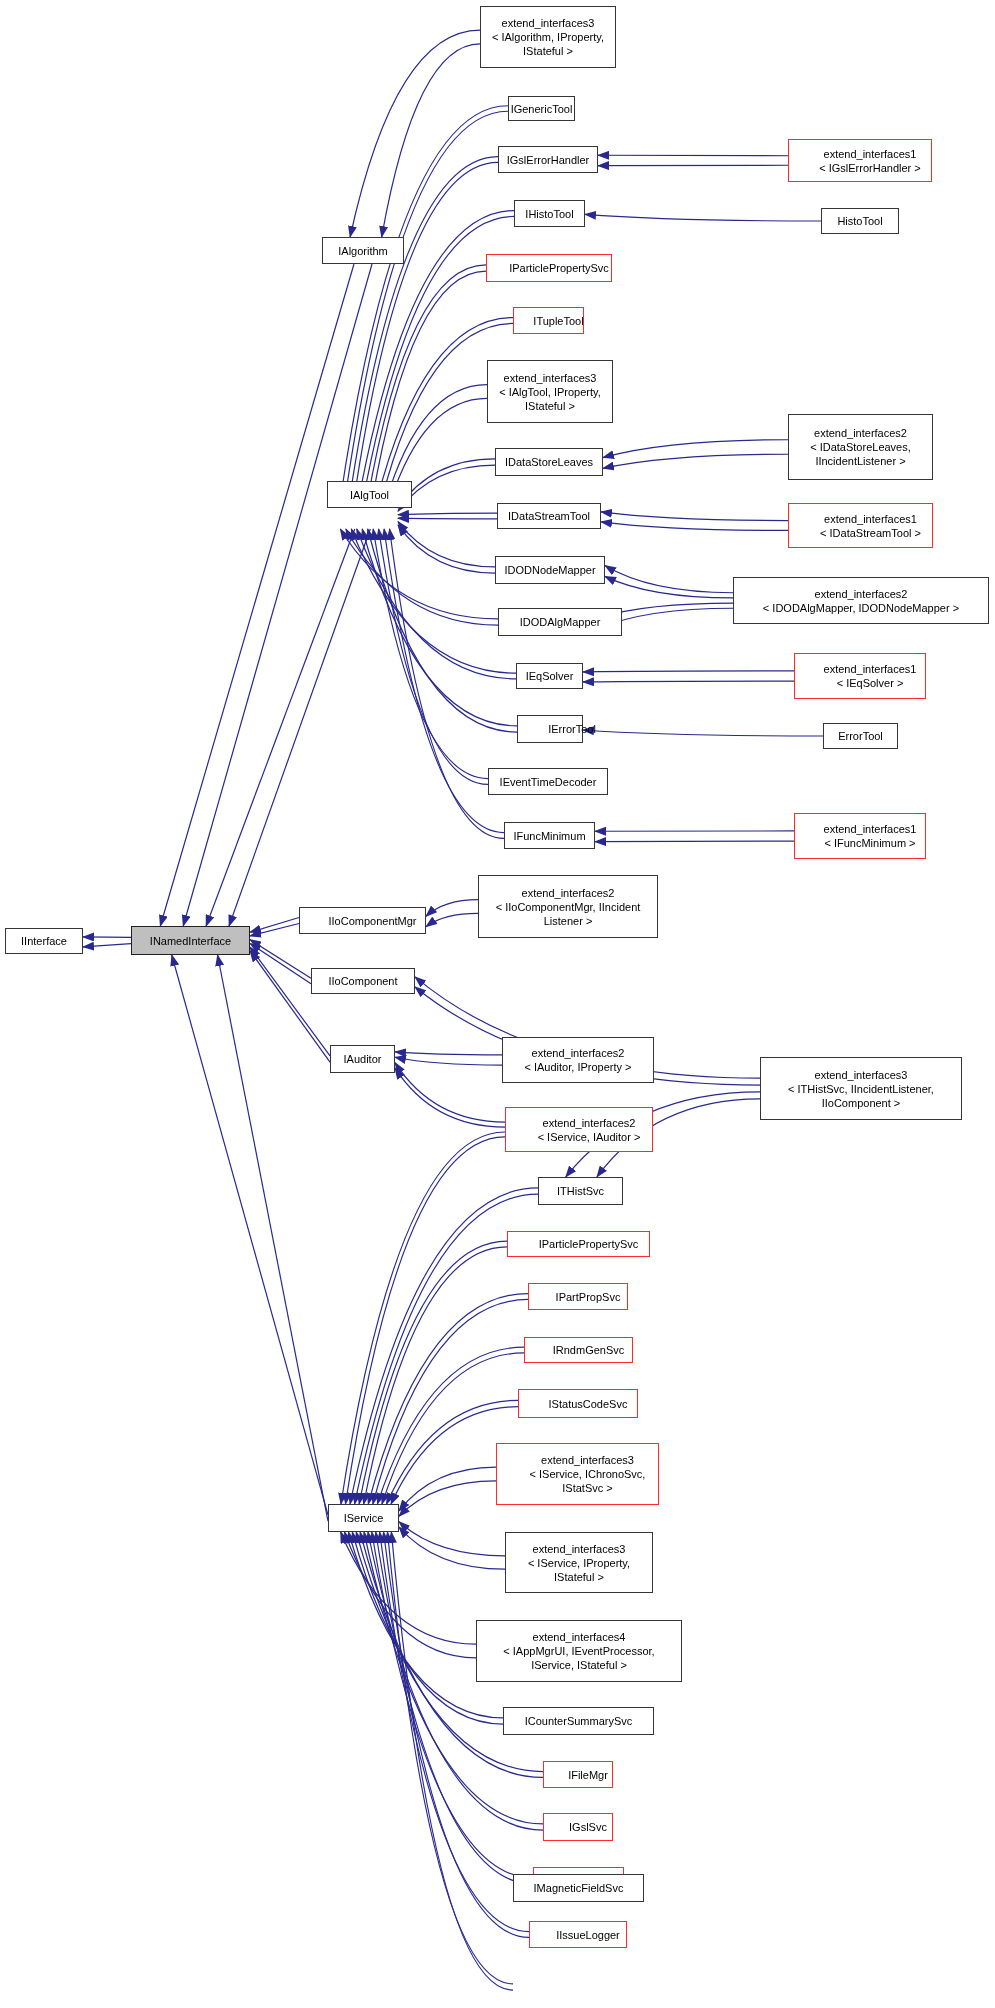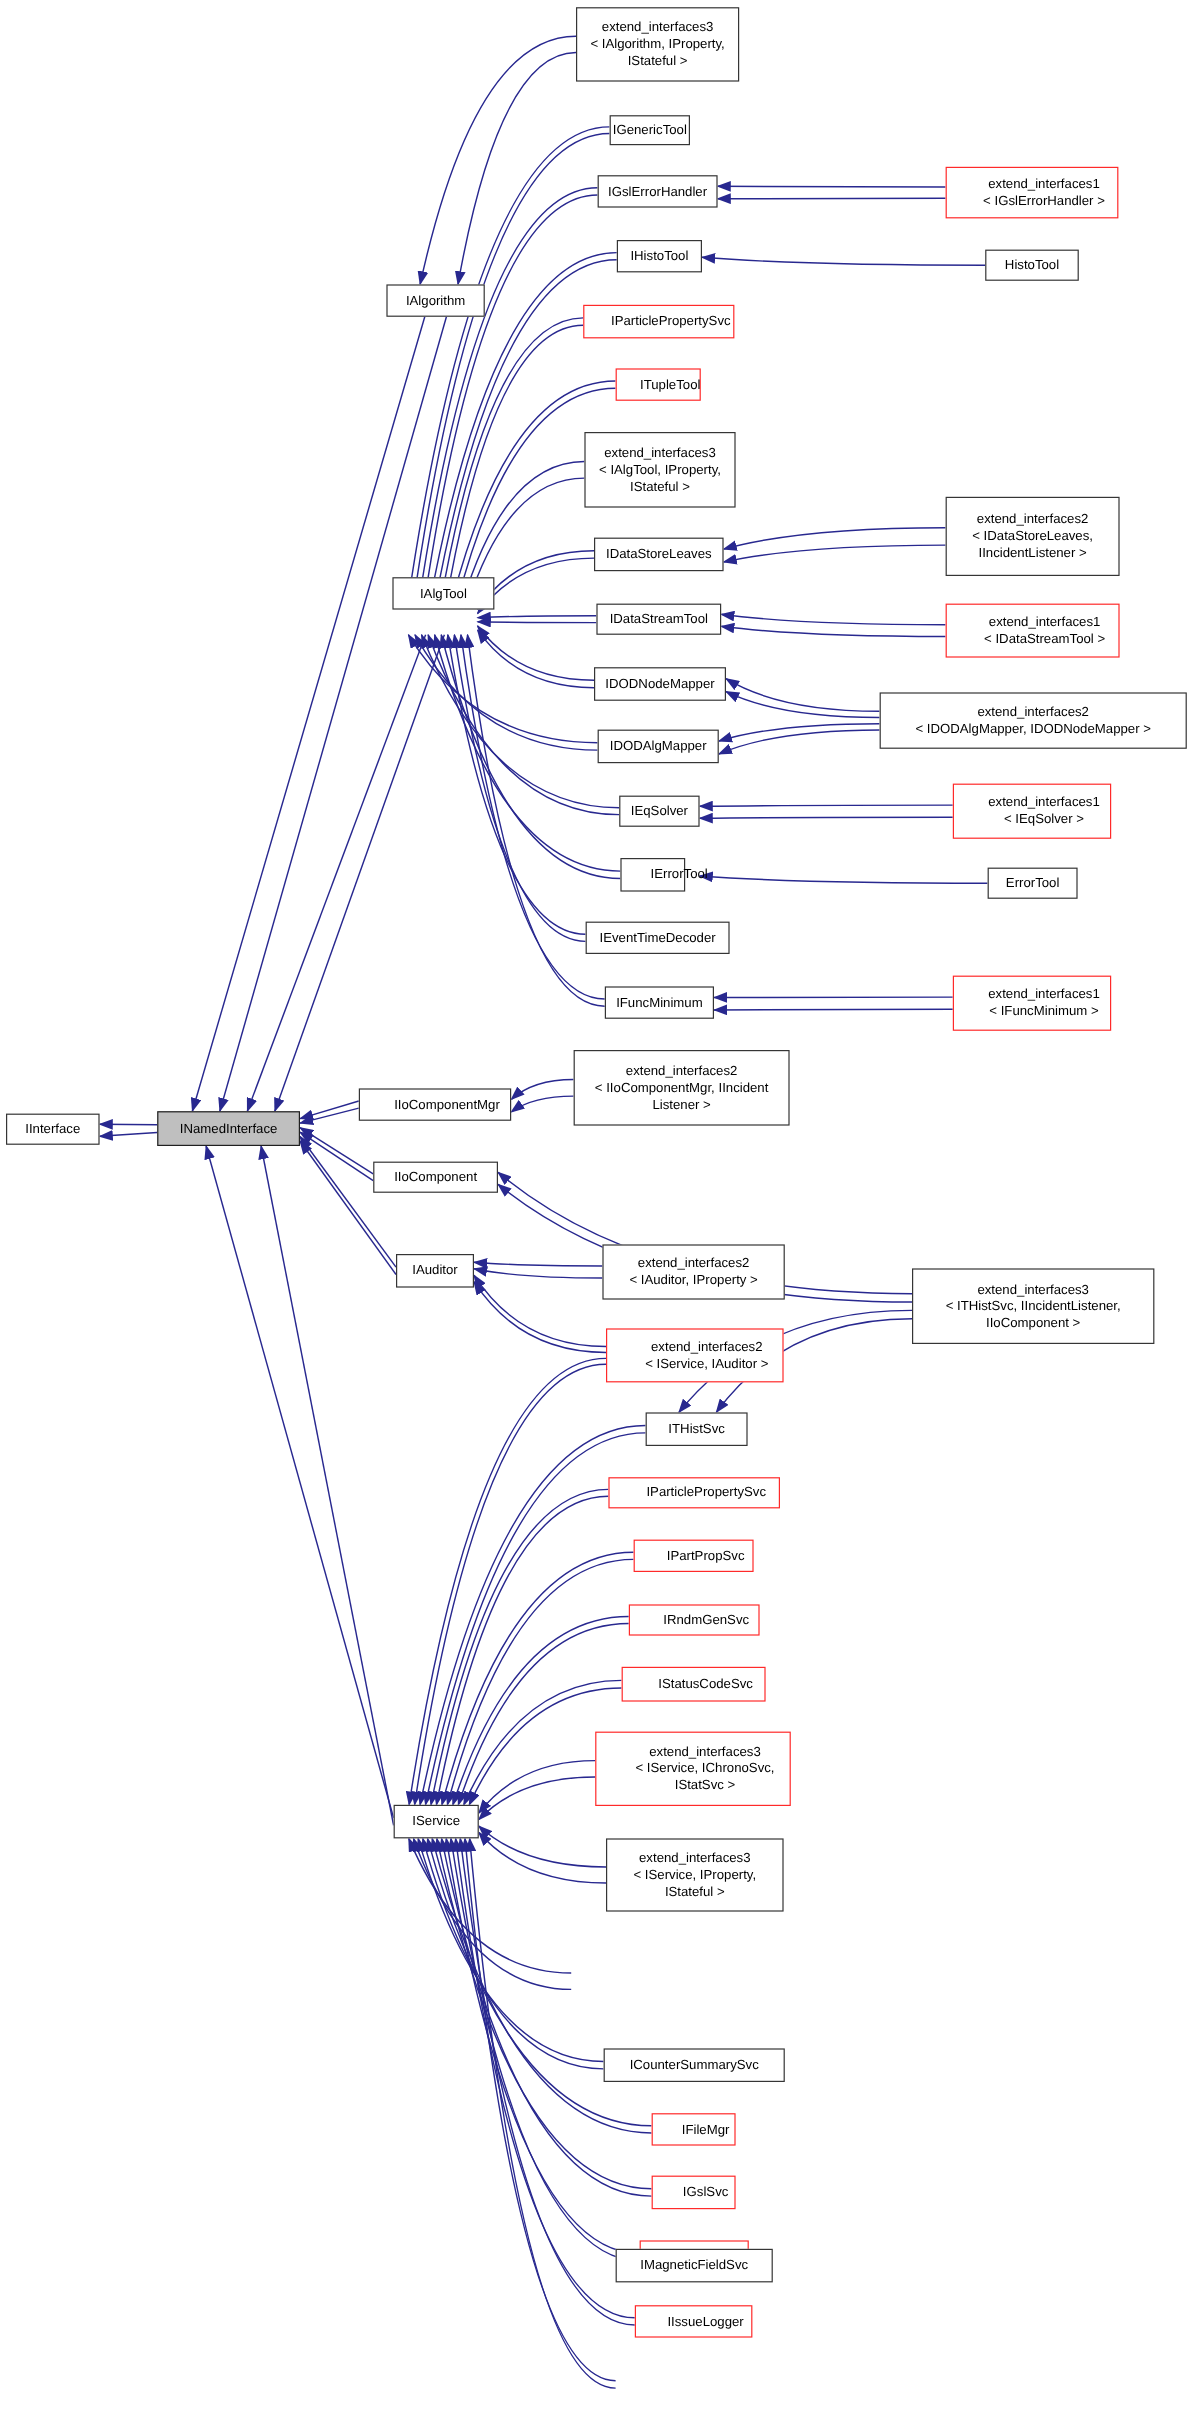--- a/index.html
+++ b/index.html
@@ -165,43 +165,46 @@
     <div class="node plain" style="left: 498px; top: 146px; width: 100px; height: 27px;">IGslErrorHandler</div>
     <div class="node plain" style="left: 514px; top: 200px; width: 71px; height: 27px;">IHistoTool</div>
     <div class="node red" style="left: 486px; top: 254px; width: 126px; height: 28px;">IParticlePropertySvc</div>
     <div class="node red" style="left: 513px; top: 307px; width: 71px; height: 27px;">ITupleTool</div>
     <div class="node plain" style="left: 487px; top: 360px; width: 126px; height: 63px;">extend_interfaces3
 &lt; IAlgTool, IProperty,
 IStateful &gt;</div>
     <div class="node plain" style="left: 495px; top: 448px; width: 108px; height: 28px;">IDataStoreLeaves</div>
     <div class="node plain" style="left: 497px; top: 503px; width: 104px; height: 26px;">IDataStreamTool</div>
     <div class="node plain" style="left: 495px; top: 556px; width: 110px; height: 28px;">IDODNodeMapper</div>
-    <div class="node plain" style="left: 498px; top: 608px; width: 101px; height: 28px;">IDODAlgMapper</div>
+    <div class="node plain" style="left: 498px; top: 608px; width: 124px; height: 28px;">IDODAlgMapper</div>
     <div class="node plain" style="left: 516px; top: 663px; width: 67px; height: 26px;">IEqSolver</div>
-    <div class="node plain" style="left: 517px; top: 715px; width: 54px; height: 28px; padding-left: 48px;">IErrorTool</div>
+    <div class="node plain" style="left: 517px; top: 715px; width: 66px; height: 28px; padding-left: 48px;">IErrorTool</div>
     <div class="node plain" style="left: 488px; top: 768px; width: 120px; height: 27px;">IEventTimeDecoder</div>
     <div class="node plain" style="left: 504px; top: 822px; width: 91px; height: 27px;">IFuncMinimum</div>
     <div class="node plain" style="left: 478px; top: 875px; width: 180px; height: 63px;">extend_interfaces2
 &lt; IIoComponentMgr, IIncident
 Listener &gt;</div>
     <div class="node plain" style="left: 502px; top: 1037px; width: 152px; height: 46px;">extend_interfaces2
 &lt; IAuditor, IProperty &gt;</div>
     <div class="node red" style="left: 505px; top: 1107px; width: 148px; height: 45px;">extend_interfaces2
 &lt; IService, IAuditor &gt;</div>
     <div class="node plain" style="left: 538px; top: 1177px; width: 85px; height: 28px;">ITHistSvc</div>
     <div class="node red" style="left: 507px; top: 1231px; width: 143px; height: 26px;">IParticlePropertySvc</div>
     <div class="node red" style="left: 528px; top: 1283px; width: 100px; height: 27px;">IPartPropSvc</div>
     <div class="node red" style="left: 524px; top: 1337px; width: 109px; height: 26px;">IRndmGenSvc</div>
     <div class="node red" style="left: 518px; top: 1389px; width: 120px; height: 29px;">IStatusCodeSvc</div>
     <div class="node red" style="left: 496px; top: 1443px; width: 163px; height: 62px;">extend_interfaces3
 &lt; IService, IChronoSvc,
 IStatSvc &gt;</div>
     <div class="node plain" style="left: 505px; top: 1532px; width: 148px; height: 61px;">extend_interfaces3
 &lt; IService, IProperty,
 IStateful &gt;</div>
+    <div class="node plain" style="left: 476px; top: 1620px; width: 206px; height: 62px;">extend_interfaces4
+&lt; IAppMgrUI, IEventProcessor,
+IService, IStateful &gt;</div>
     <div class="node plain" style="left: 503px; top: 1707px; width: 151px; height: 28px;">ICounterSummarySvc</div>
     <div class="node red" style="left: 543px; top: 1761px; width: 70px; height: 27px;">IFileMgr</div>
     <div class="node red" style="left: 543px; top: 1813px; width: 70px; height: 28px;">IGslSvc</div>
     <div class="node red" style="left: 533px; top: 1867px; width: 91px; height: 28px;">IInterface</div>
     <div class="node red" style="left: 529px; top: 1921px; width: 98px; height: 27px;">IIssueLogger</div>
     <div class="node plain" style="left: 513px; top: 1874px; width: 131px; height: 28px;">IMagneticFieldSvc</div>
     <div class="node red" style="left: 788px; top: 139px; width: 144px; height: 43px;">extend_interfaces1
 &lt; IGslErrorHandler &gt;</div>
     <div class="node plain" style="left: 821px; top: 208px; width: 78px; height: 26px;">HistoTool</div>
     <div class="node plain" style="left: 788px; top: 414px; width: 145px; height: 66px;">extend_interfaces2

